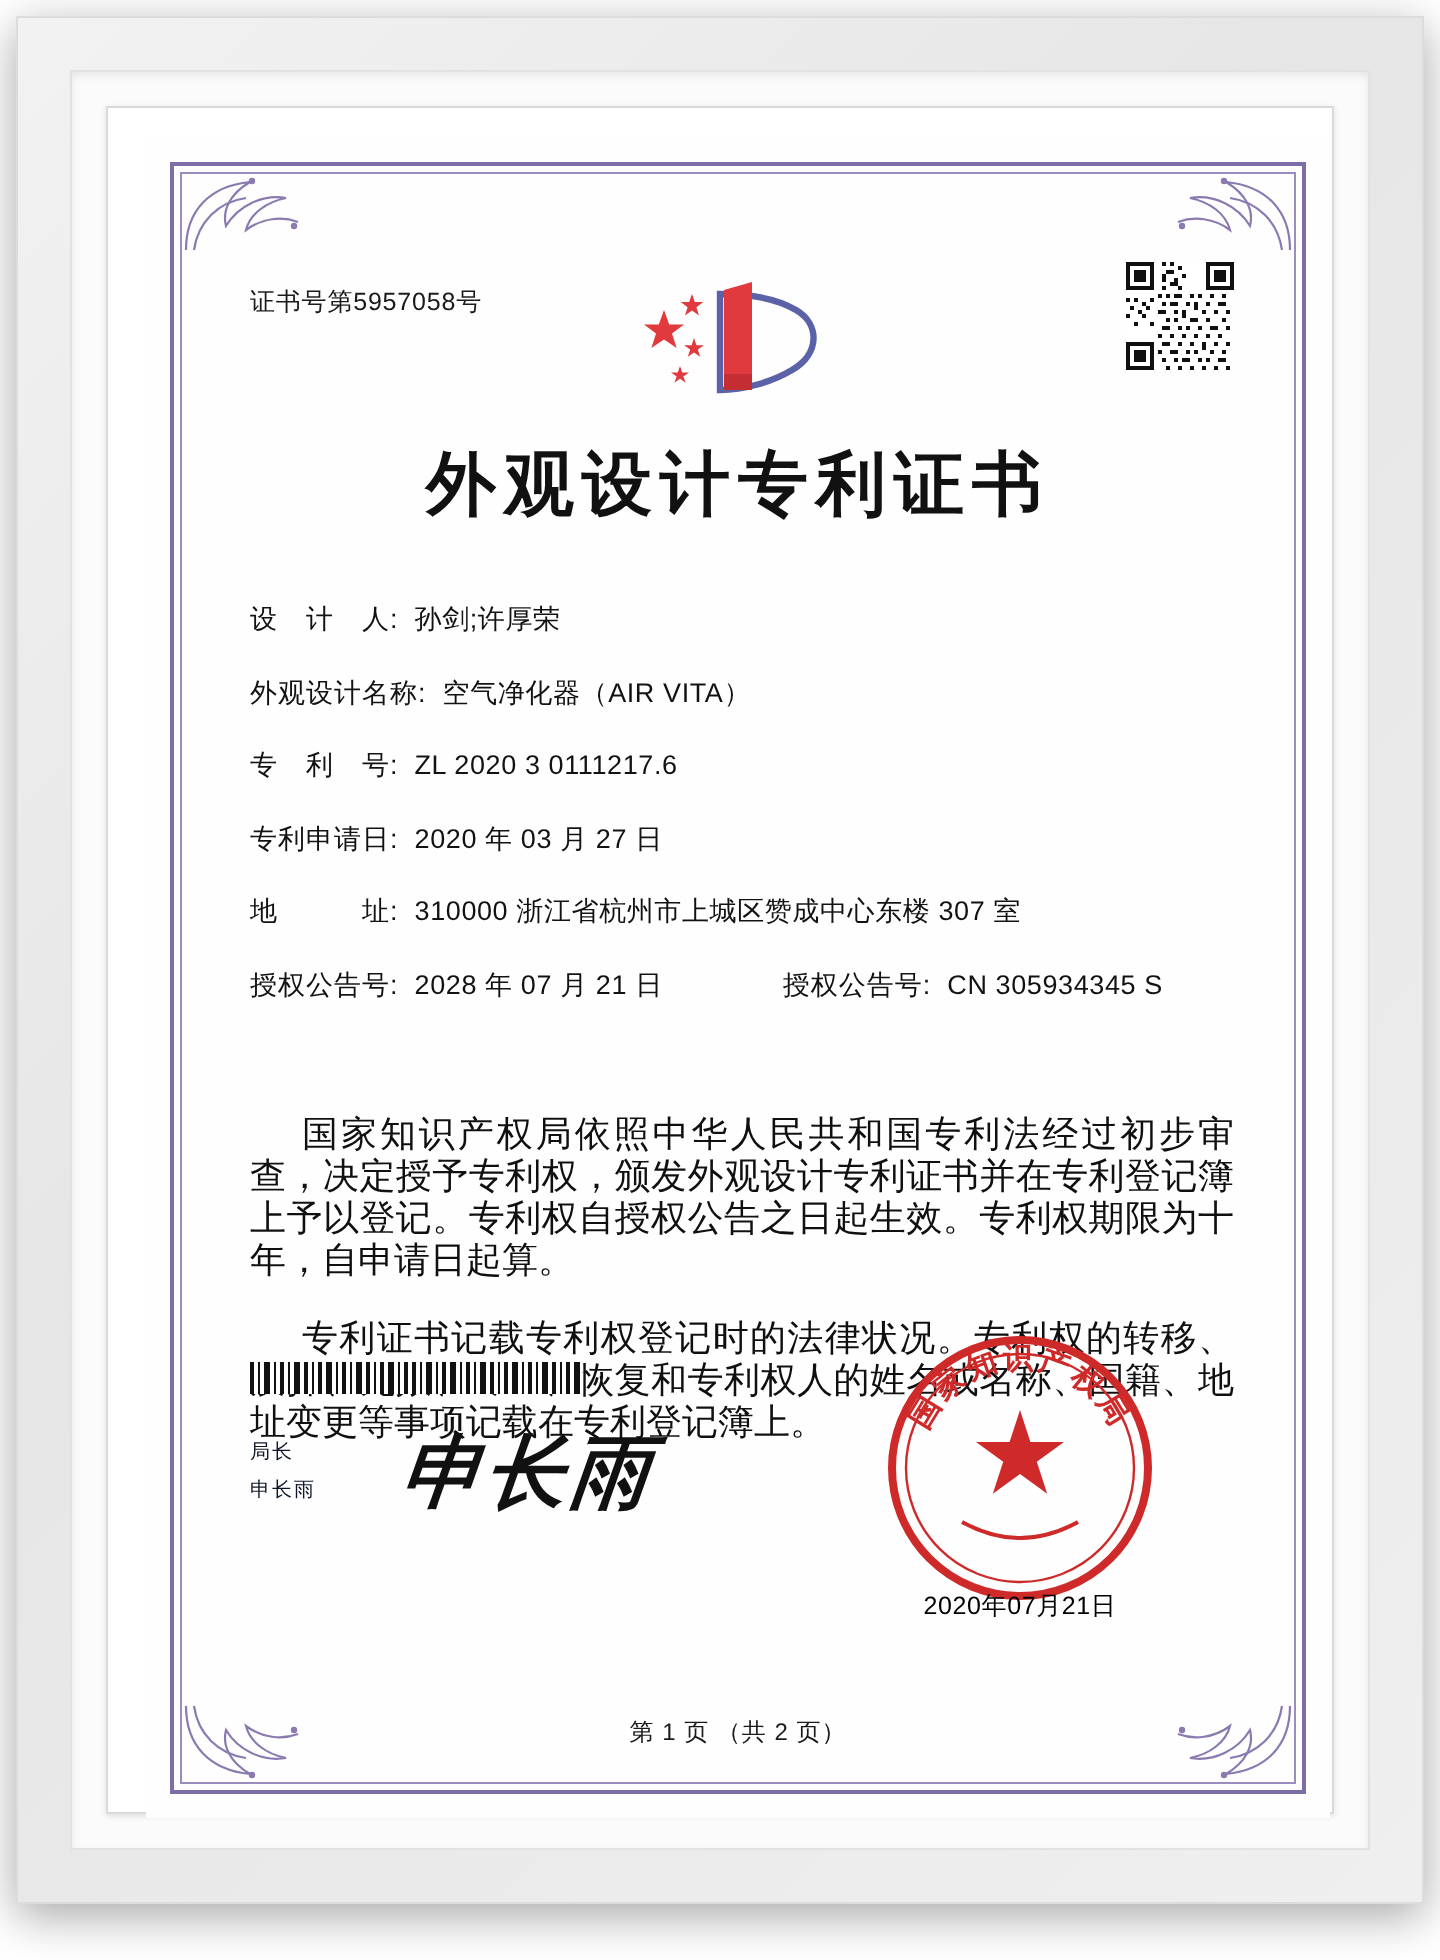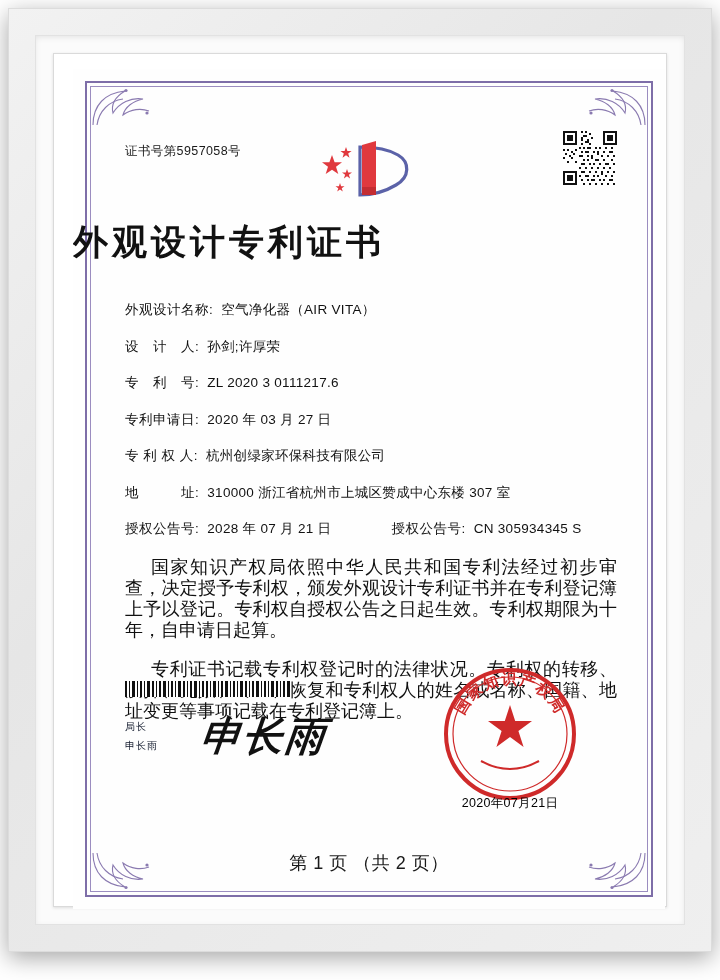--- a/index.html
+++ b/index.html
@@ -114,20 +114,21 @@
     width: 110px;
     height: 66px;
   }
   .logo svg { display:block; width:100%; height:100%; }
 
   .cert-title {
     position: absolute;
     left: 0;
     right: 0;
     top: 150px;
+    text-align: center;
     font-family: "Liberation Serif", serif;
     font-weight: bold;
     font-size: 35px;
     letter-spacing: 4px;
     color: #111111;
   }
 
   
   .fields {
     position: absolute;
@@ -224,21 +225,21 @@
     font-family: "Liberation Sans", sans-serif;
     letter-spacing: 0.3px;
   }
 
   .page-foot {
     position: absolute;
     left: 0;
     right: 0;
     bottom: 34px;
     text-align: center;
-    font-size: 18px;
+    font-size: 12px;
     color: #1a1a1a;
     font-family: "Liberation Sans", sans-serif;
     letter-spacing: 0.5px;
   }
 </style>
 </head>
 <body>
 
 <div class="frame-outer">
   <div class="frame-bevel"></div>
@@ -393,38 +394,34 @@
           <polygon points="33,32 34.2,35.6 38,35.6 34.9,37.8 36.1,41.4 33,39.2 29.9,41.4 31.1,37.8 28,35.6 31.8,35.6"></polygon>
           <polygon points="26,46 27.1,49.2 30.5,49.2 27.7,51.2 28.8,54.4 26,52.4 23.2,54.4 24.3,51.2 21.5,49.2 24.9,49.2"></polygon>
         </g>
       </svg>
     </div>
 
     <div class="cert-title">外观设计专利证书</div>
 
     <div class="fields">
       <div class="frow">
+        <span class="flabel">设　计　人:</span>
+        <span class="fval">孙剑;许厚荣</span>
+      </div>
+      <div class="frow">
         <span class="flabel">外观设计名称:</span>
         <span class="fval">空气净化器（AIR VITA）</span>
-      </div>
-      <div class="frow">
-        <span class="flabel">设　计　人:</span>
-        <span class="fval">孙剑;许厚荣</span>
       </div>
       <div class="frow">
         <span class="flabel">专　利　号:</span>
         <span class="fval">ZL 2020 3 0111217.6</span>
       </div>
       <div class="frow">
         <span class="flabel">专利申请日:</span>
         <span class="fval">2020 年 03 月 27 日</span>
-      </div>
-      <div class="frow">
-        <span class="flabel">专 利 权 人:</span>
-        <span class="fval">杭州创绿家环保科技有限公司</span>
       </div>
       <div class="frow">
         <span class="flabel">地　　　址:</span>
         <span class="fval">310000 浙江省杭州市上城区赞成中心东楼 307 室</span>
       </div>
       <div class="frow split">
         <span class="flabel">授权公告号:</span>
         <span class="fval">2028 年 07 月 21 日</span>
         <span class="flabel fsecond">授权公告号:</span>
         <span class="fval">CN 305934345 S</span>

